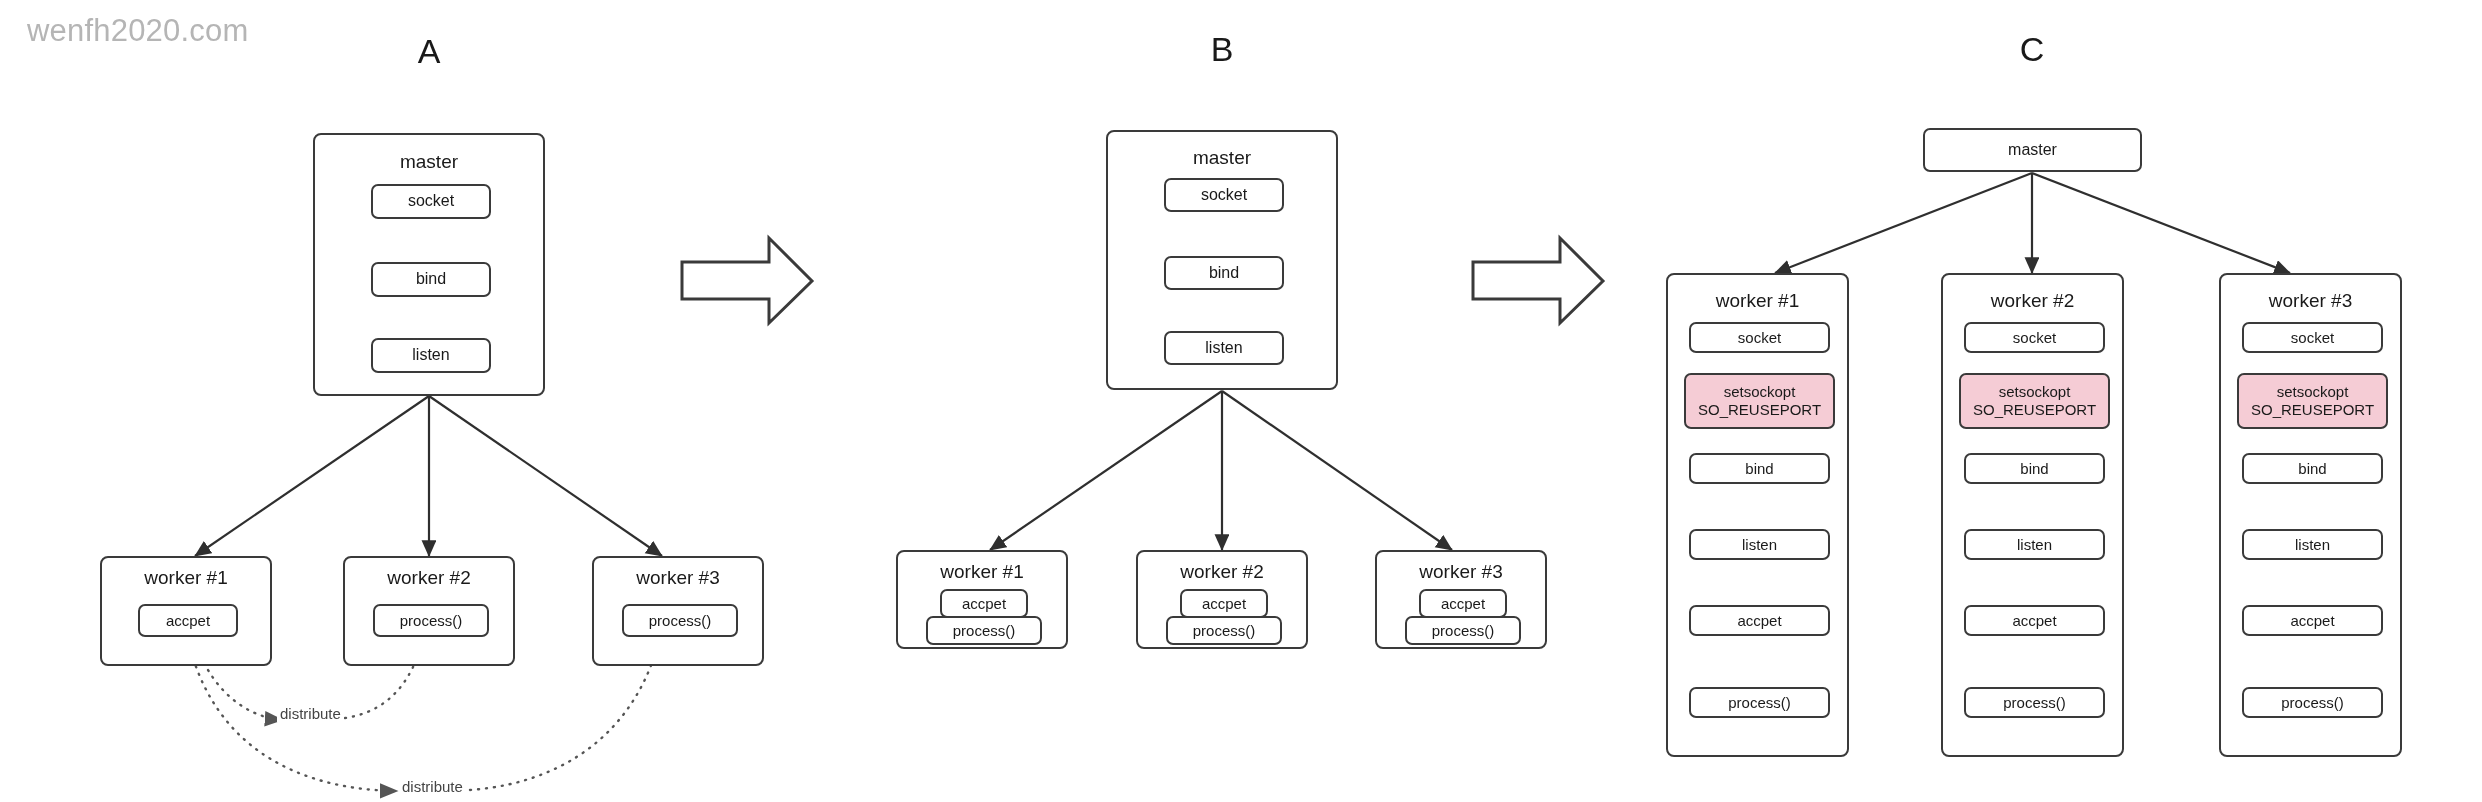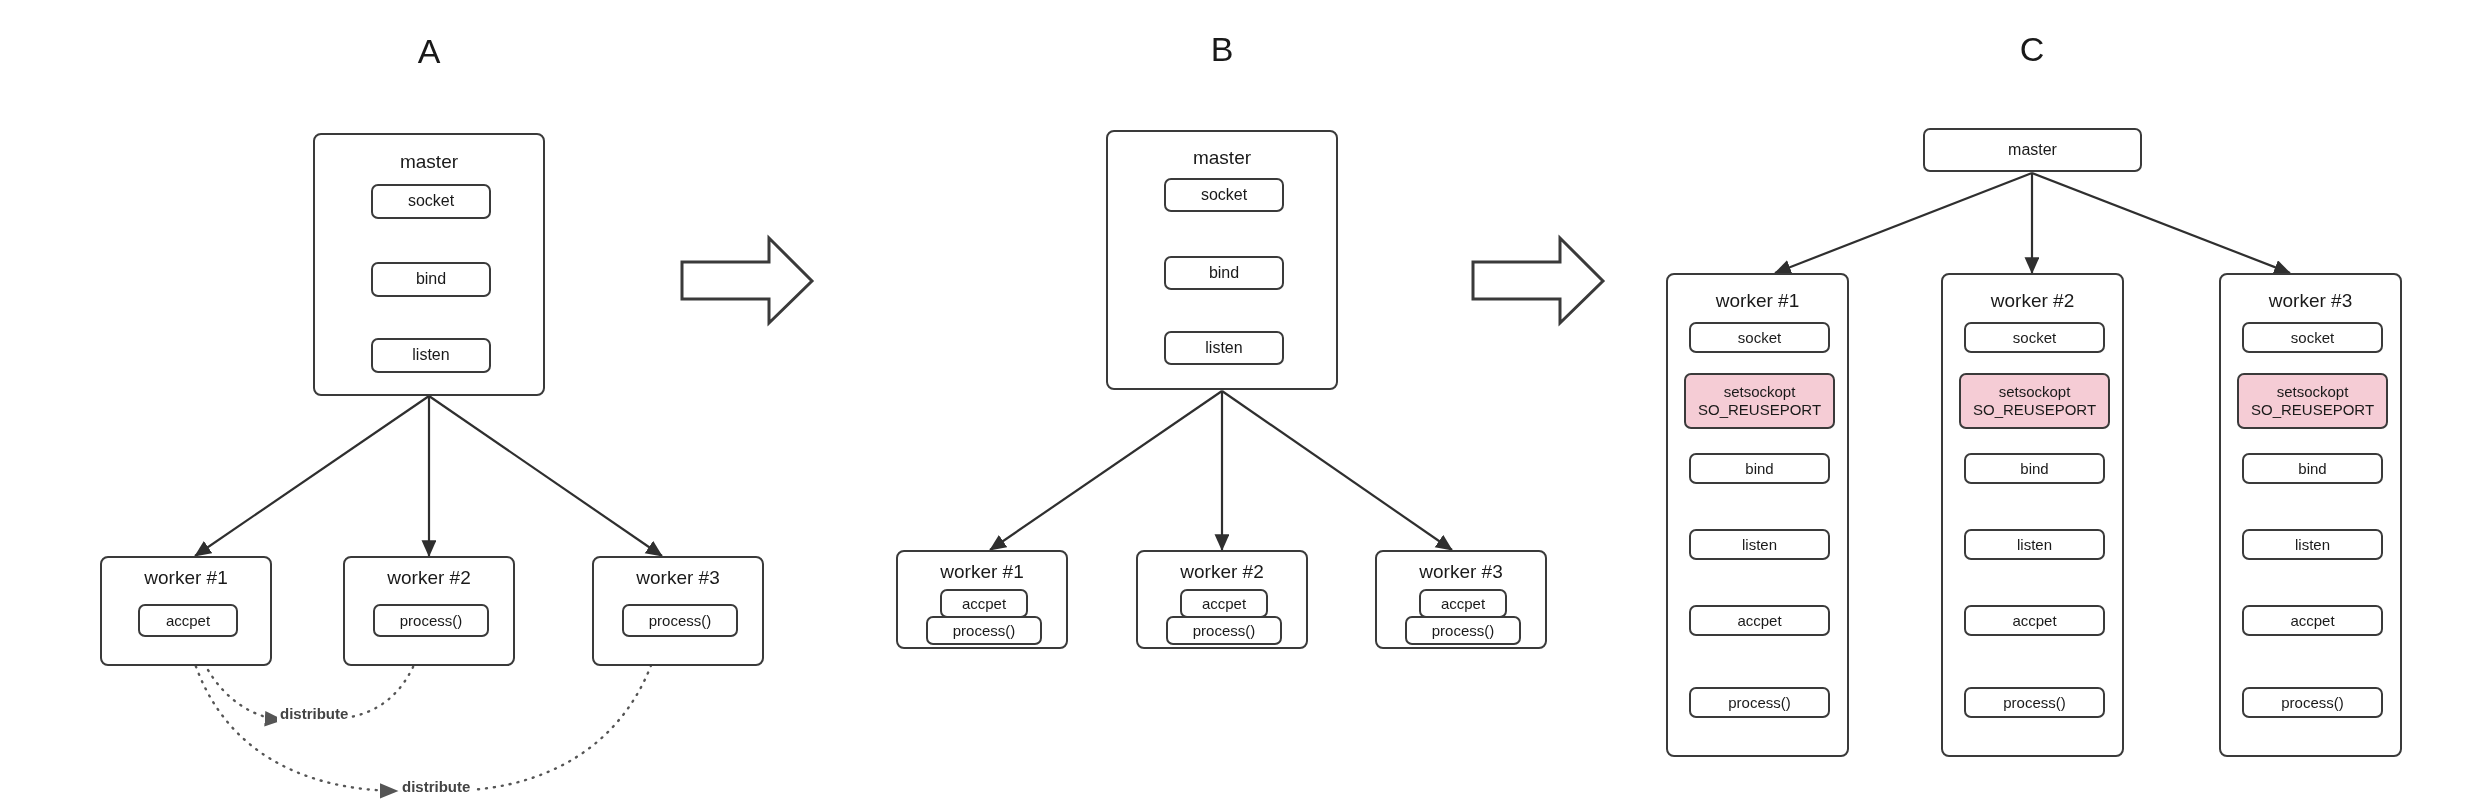--- a/index.html
+++ b/index.html
@@ -70,21 +70,20 @@
   .node.small{font-size:15px;}
   .node.highlight{background:#f5ccd5;border-color:#3a3a3a;}
 
   .edge-label{
     position:absolute;
     font-size:15px;
     color:#444444;
     background:#ffffff;
     padding:0 3px;
     white-space:nowrap;
-    font-weight:bold;
   }
 </style>
 </head>
 <body>
 
 <div id="stage">
 
   <svg id="edges" viewBox="0 0 2482 802" xmlns="http://www.w3.org/2000/svg">
     <defs>
       <marker id="ah" markerWidth="9" markerHeight="9" refX="7.2" refY="3.4" orient="auto" markerUnits="strokeWidth">
@@ -153,20 +152,21 @@
       <line x1="2032" y1="680" x2="2032" y2="722" marker-end="url(#ah)"></line>
 
       <line x1="2310" y1="360" x2="2310" y2="398" marker-end="url(#ah)"></line>
       <line x1="2310" y1="467" x2="2310" y2="505" marker-end="url(#ah)"></line>
       <line x1="2310" y1="527" x2="2310" y2="582" marker-end="url(#ah)"></line>
       <line x1="2310" y1="604" x2="2310" y2="657" marker-end="url(#ah)"></line>
       <line x1="2310" y1="680" x2="2310" y2="722" marker-end="url(#ah)"></line>
     </g>
   </svg>
 
+  <div class="watermark">wenfh2020.com</div>
 
   <div class="panel-letter" style="left:379px; top:32px; width:100px;">A</div>
 
   <div class="group" style="left:313px; top:133px; width:232px; height:263px;">
     <div class="group-title" style="top:16px;">master</div>
     <div class="node" style="left:56px; top:49px; width:120px; height:35px;">socket</div>
     <div class="node" style="left:56px; top:127px; width:120px; height:35px;">bind</div>
     <div class="node" style="left:56px; top:203px; width:120px; height:35px;">listen</div>
   </div>
 

